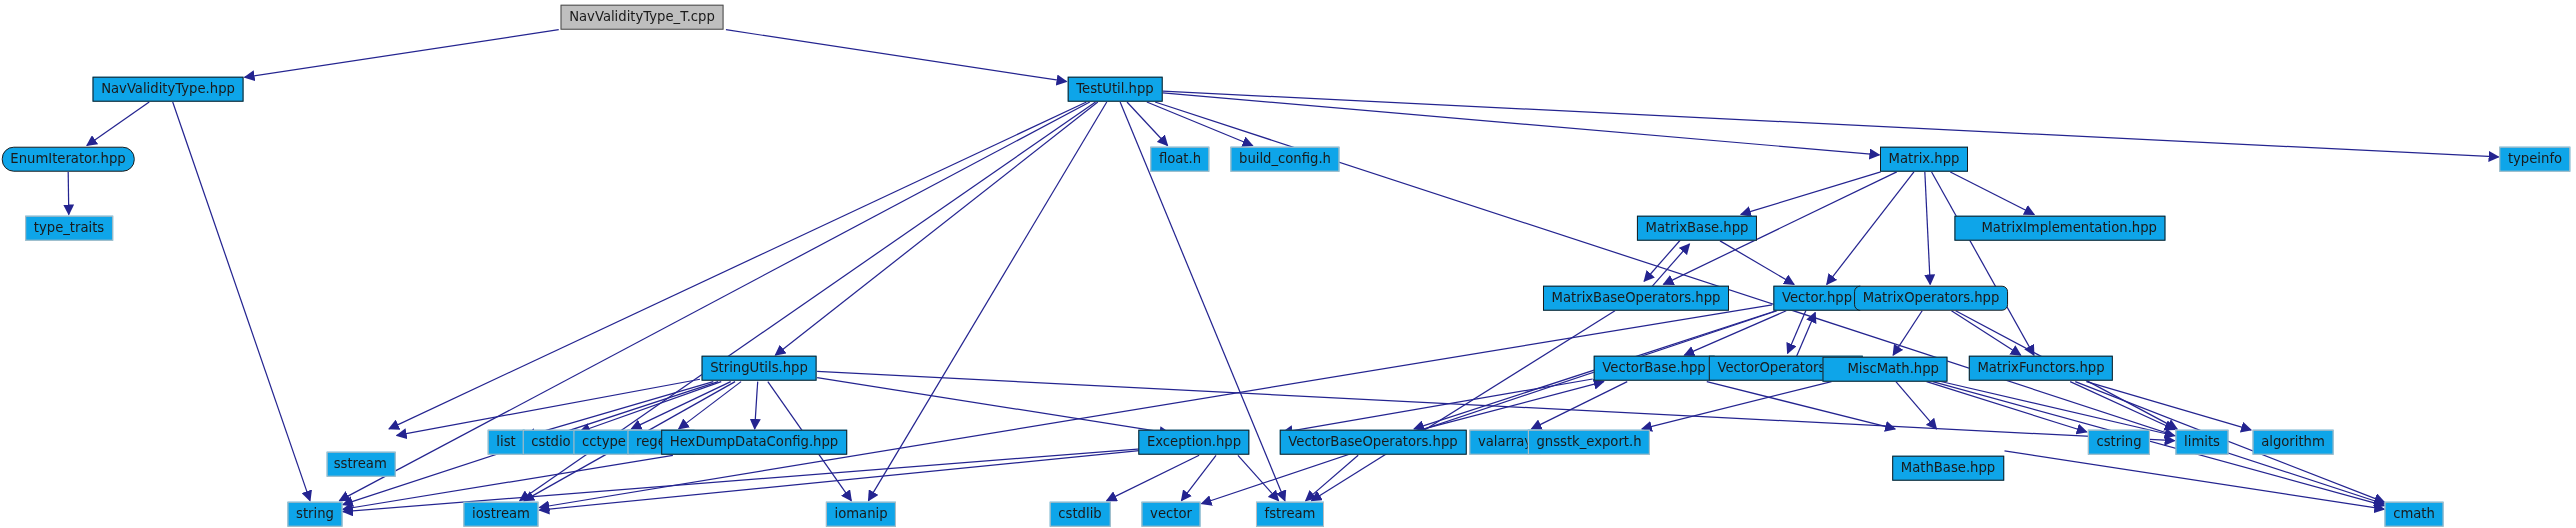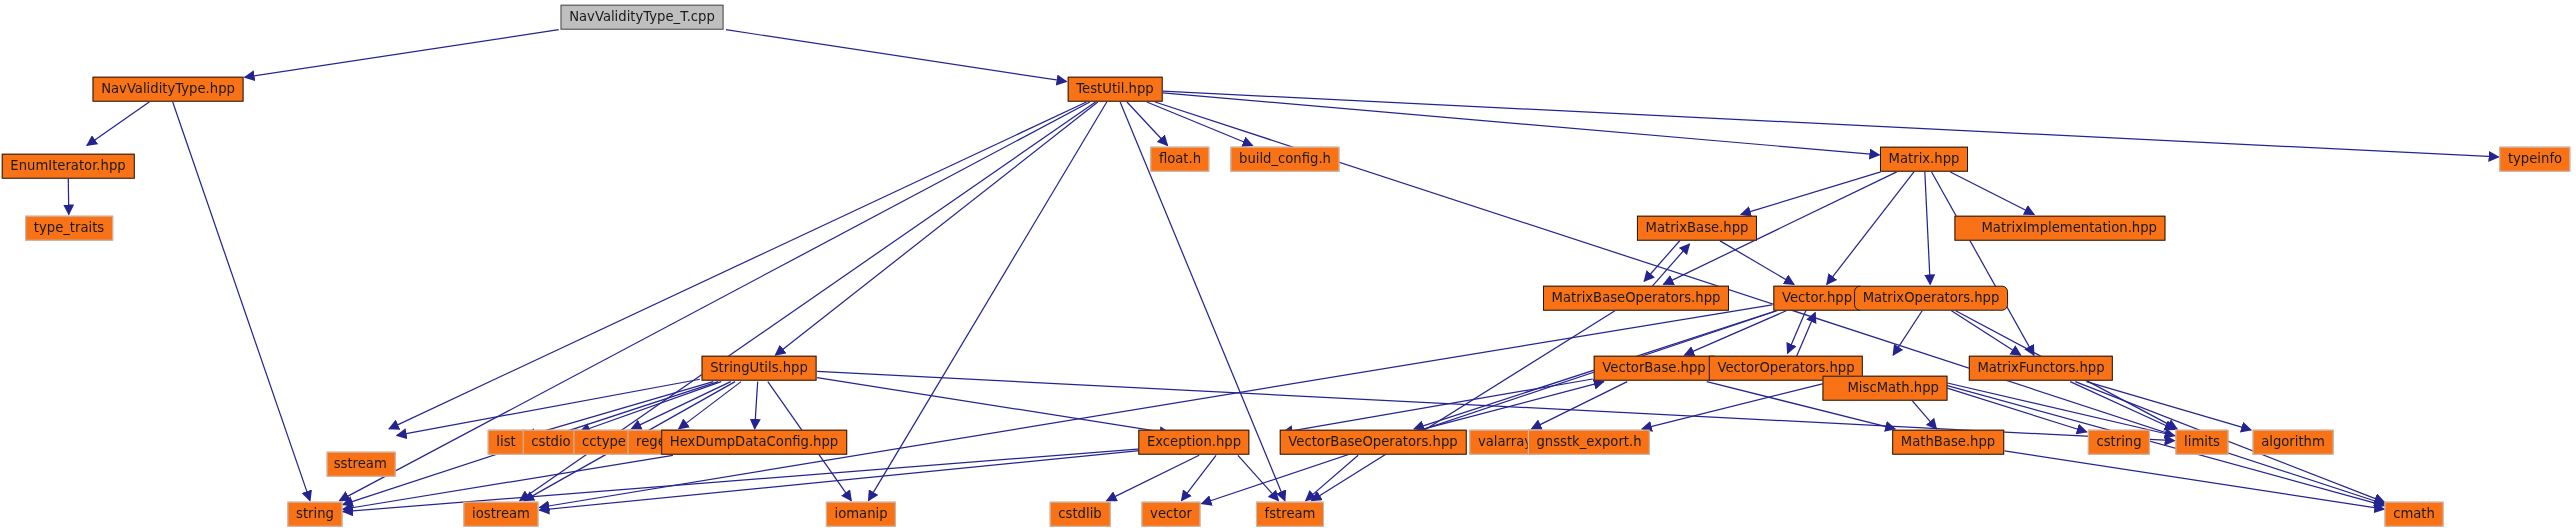--- a/index.html
+++ b/index.html
@@ -16,21 +16,21 @@
   }
   #edge-layer {
     position: absolute;
     left: 0; top: 0;
     width: 2576px;
     height: 529px;
   }
   .node {
     position: absolute;
     transform: translate(-50%, -50%);
-    background: #f97316;
+    background: #0ea5e9;
     color: #1a1a1a;
     border: 0.9px solid #1c1c1c;
     padding: 2.8px 7.6px 3.8px 7.6px;
     font-size: 13.2px;
     line-height: 16px;
     white-space: nowrap;
     z-index: 2;
   }
   .node.sys { border-color: #bfbfbf; }
   .node.root {
@@ -113,47 +113,47 @@
       <line x1="1238" y1="472.7253886010363" x2="363" y2="541.6373056994819" stroke="#242490" stroke-width="1.3" marker-end="url(#arrow)"></line>
       <line x1="1238" y1="473.9375" x2="571" y2="539.9427083333334" stroke="#242490" stroke-width="1.3" marker-end="url(#arrow)"></line>
       <line x1="1310.5263157894738" y1="482" x2="1353.4736842105262" y2="530" stroke="#242490" stroke-width="1.3" marker-end="url(#arrow)"></line>
       <line x1="1287.3157894736842" y1="482" x2="1250.6842105263158" y2="530" stroke="#242490" stroke-width="1.3" marker-end="url(#arrow)"></line>
       <line x1="2122" y1="477.2307692307692" x2="2524" y2="539.0769230769231" stroke="#242490" stroke-width="1.3" marker-end="url(#arrow)"></line>
     </svg>
 
 <div class="node root" style="left: 642px; top: 17px;">NavValidityType_T.cpp</div>
     <div class="node doc" style="left: 168px; top: 89px;">NavValidityType.hpp</div>
     <div class="node doc" style="left: 1115px; top: 89px;">TestUtil.hpp</div>
-    <div class="node doc" style="left: 68px; top: 166px;">EnumIterator.hpp</div>
+    <div class="node doc" style="left: 68px; top: 159px; border-radius: 12px;">EnumIterator.hpp</div>
     <div class="node sys" style="left: 1180px; top: 159px;">float.h</div>
     <div class="node sys" style="left: 1285px; top: 159px;">build_config.h</div>
     <div class="node doc" style="left: 1924px; top: 159px;">Matrix.hpp</div>
     <div class="node sys" style="left: 2535px; top: 159px;">typeinfo</div>
     <div class="node sys" style="left: 69px; top: 228px;">type_traits</div>
     <div class="node doc" style="left: 1697px; top: 228px;">MatrixBase.hpp</div>
     <div class="node doc" style="left: 2060px; top: 228px; padding-left: 26px;">MatrixImplementation.hpp</div>
     <div class="node doc" style="left: 1636px; top: 298px;">MatrixBaseOperators.hpp</div>
     <div class="node doc" style="left: 1817px; top: 298px;">Vector.hpp</div>
     <div class="node doc" style="left: 1931px; top: 298px; border-radius: 6px;">MatrixOperators.hpp</div>
     <div class="node doc" style="left: 759px; top: 368px;">StringUtils.hpp</div>
     <div class="node doc" style="left: 1654px; top: 368px;">VectorBase.hpp</div>
     <div class="node doc" style="left: 1786px; top: 368px;">VectorOperators.hpp</div>
-    <div class="node doc" style="left: 1885px; top: 388px; padding-left: 24px;">MiscMath.hpp</div>
+    <div class="node doc" style="left: 1885px; top: 369px; padding-left: 24px;">MiscMath.hpp</div>
     <div class="node doc" style="left: 2041px; top: 368px;">MatrixFunctors.hpp</div>
     <div class="node sys" style="left: 361px; top: 464px; padding-left: 6px;">sstream</div>
     <div class="node sys" style="left: 506px; top: 442px;">list</div>
     <div class="node sys" style="left: 551px; top: 442px;">cstdio</div>
     <div class="node sys" style="left: 604px; top: 442px;">cctype</div>
     <div class="node sys" style="left: 661px; top: 442px;">regex.h</div>
     <div class="node doc" style="left: 754px; top: 442px;">HexDumpDataConfig.hpp</div>
     <div class="node doc" style="left: 1194px; top: 442px;">Exception.hpp</div>
     <div class="node doc" style="left: 1373px; top: 442px;">VectorBaseOperators.hpp</div>
     <div class="node sys" style="left: 1505px; top: 442px;">valarray</div>
     <div class="node sys" style="left: 1589px; top: 442px;">gnsstk_export.h</div>
-    <div class="node doc" style="left: 1948px; top: 442px;">MathBase.hpp</div>
+    <div class="node doc" style="left: 1948px; top: 468px;">MathBase.hpp</div>
     <div class="node sys" style="left: 2119px; top: 442px;">cstring</div>
     <div class="node sys" style="left: 2202px; top: 442px;">limits</div>
     <div class="node sys" style="left: 2293px; top: 442px;">algorithm</div>
     <div class="node sys" style="left: 315px; top: 514px;">string</div>
     <div class="node sys" style="left: 501px; top: 514px;">iostream</div>
     <div class="node sys" style="left: 861px; top: 514px;">iomanip</div>
     <div class="node sys" style="left: 1080px; top: 514px;">cstdlib</div>
     <div class="node sys" style="left: 1171px; top: 514px;">vector</div>
     <div class="node sys" style="left: 1290px; top: 514px;">fstream</div>
     <div class="node sys" style="left: 2414px; top: 514px;">cmath</div>

